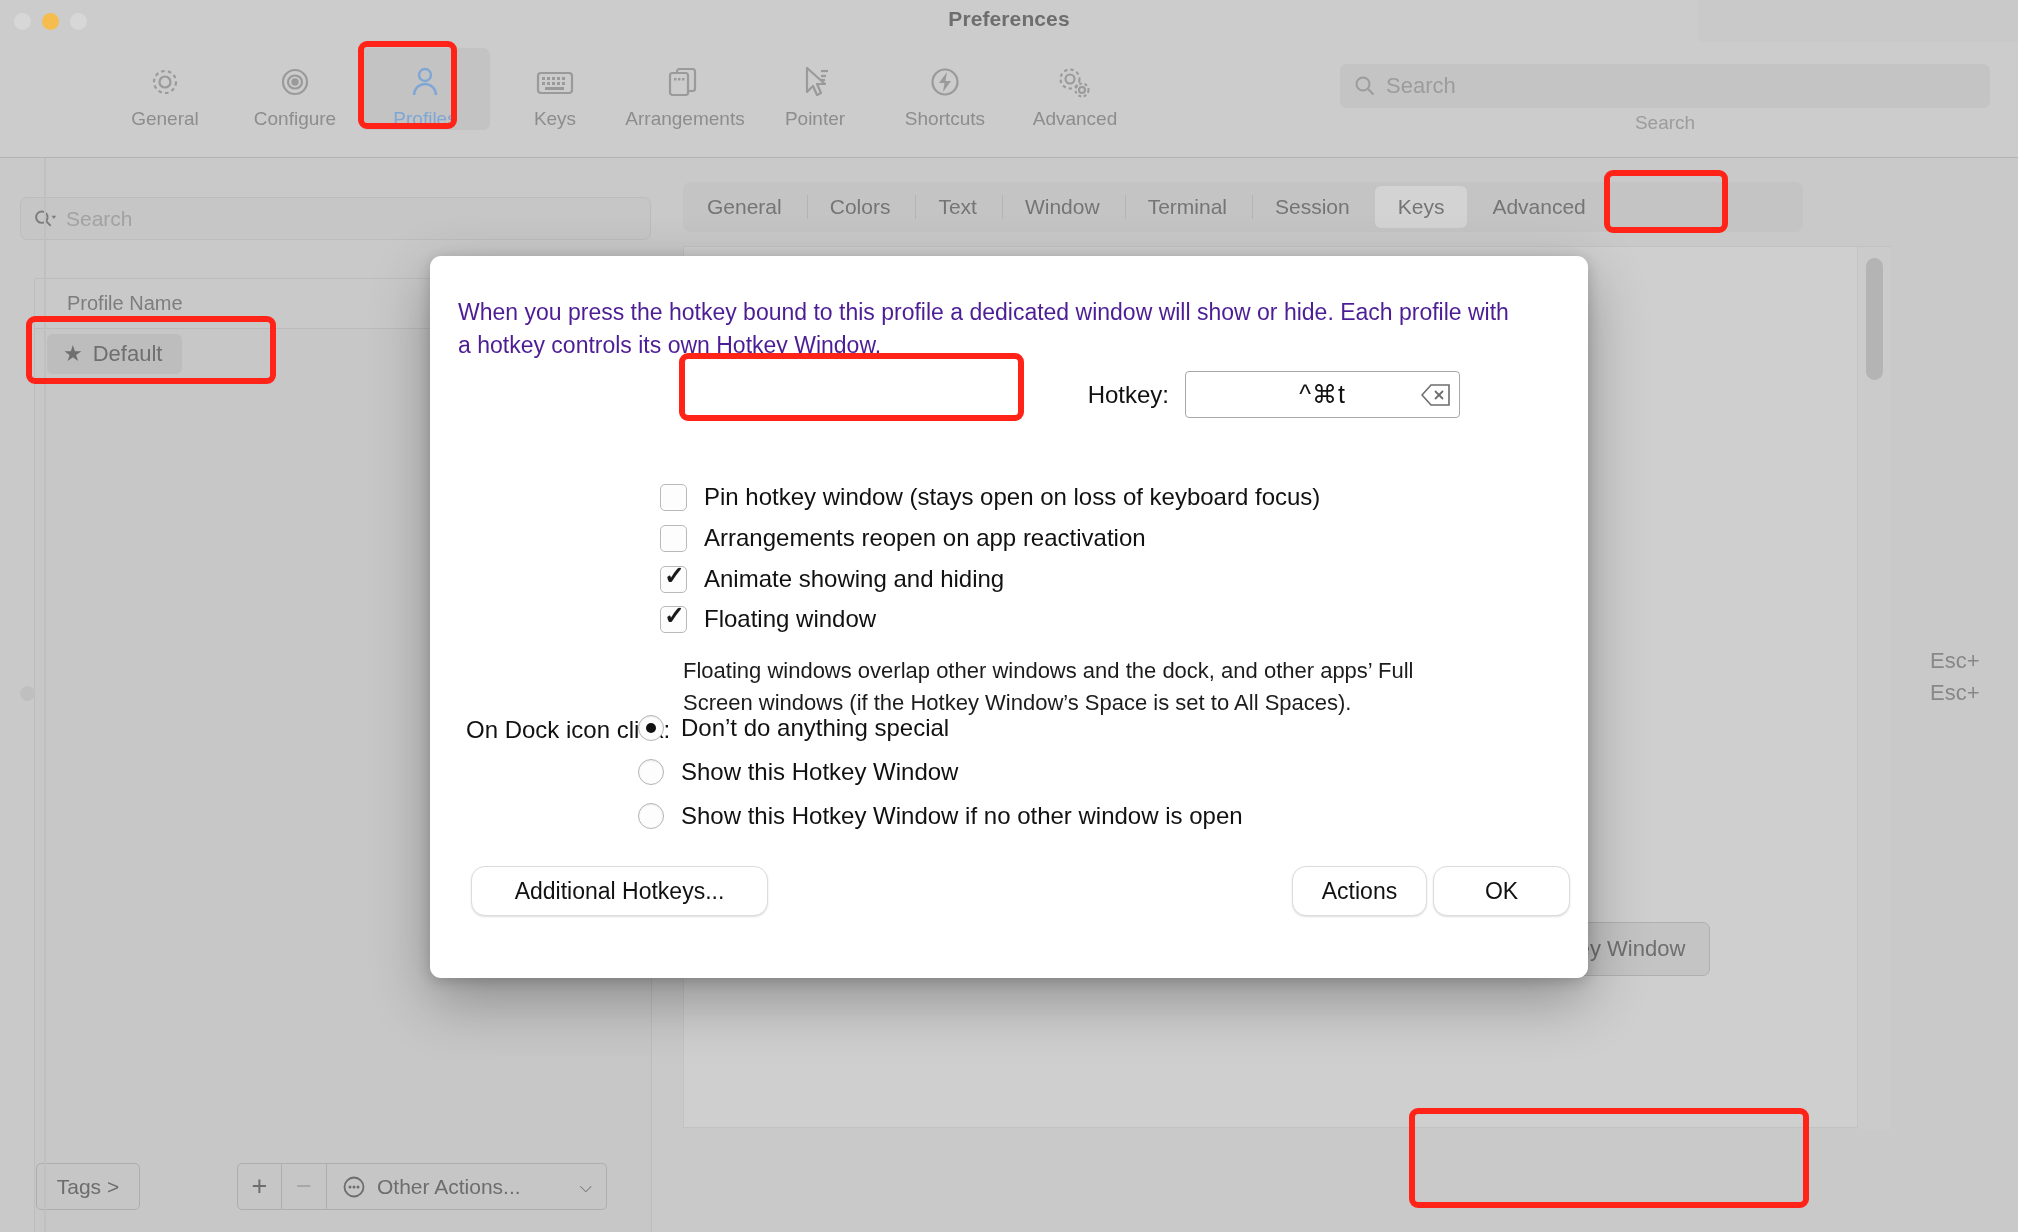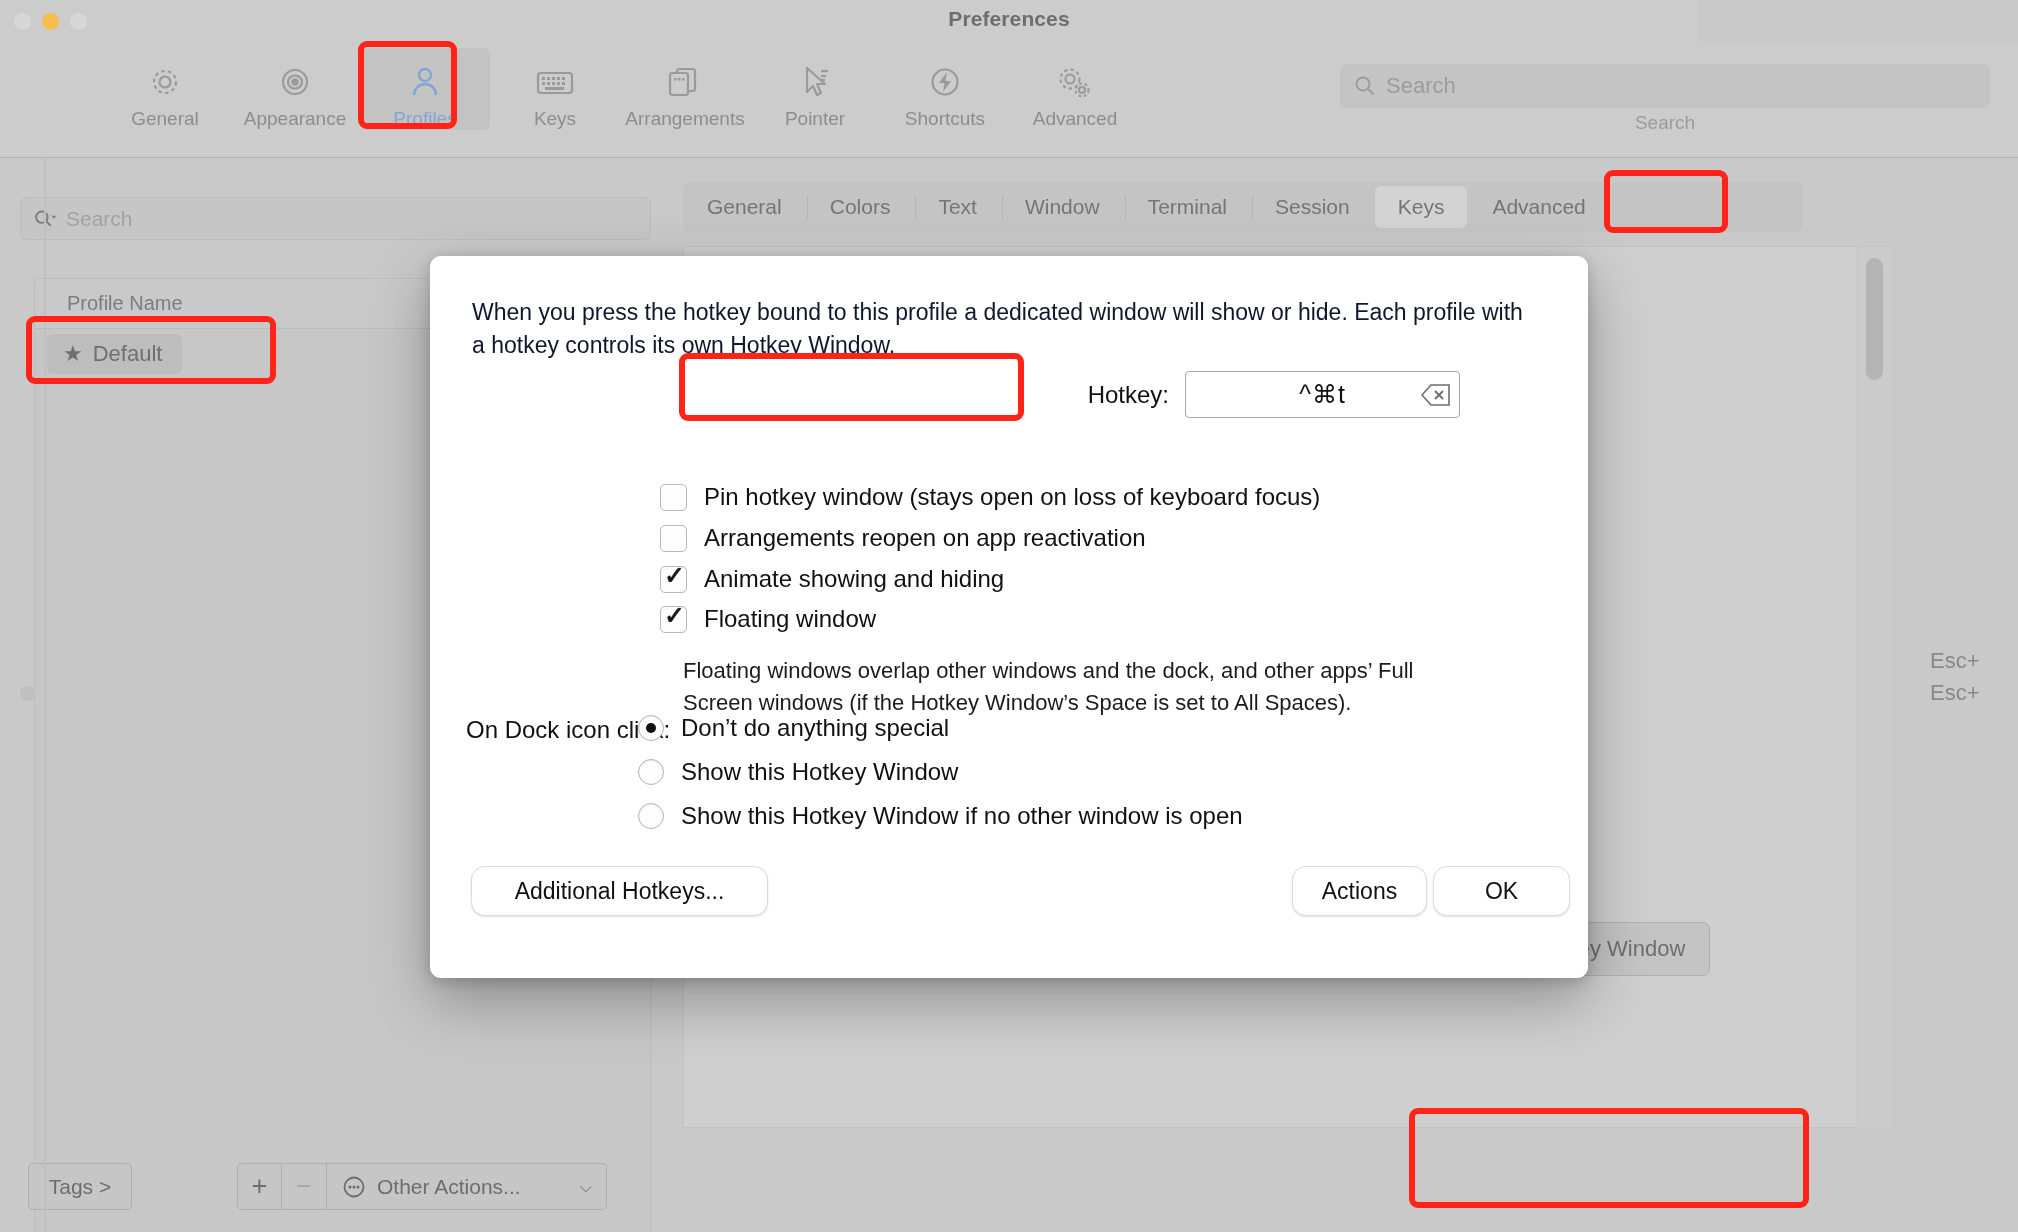--- a/index.html
+++ b/index.html
@@ -70,21 +70,21 @@
   .pt-row {
     height: 50px; display: flex; align-items: center; padding-left: 12px;
   }
   .pt-row .chip {
     display: flex; align-items: center; gap: 10px;
     background: #bdbdbd; border-radius: 6px; padding: 7px 20px 7px 16px;
   }
   .pt-star { font-size: 22px; color: #6f6f6f; }
   .pt-name { font-size: 22px; color: #6f6f6f; }
 
-  .side-bottom { position: absolute; left: 28px; bottom: 22px; display: flex; align-items: center; margin-top: 37px; }
+  .side-bottom { position: absolute; left: 36px; bottom: 22px; display: flex; align-items: center; margin-top: 37px; }
   .tags-btn {
     width: 104px; height: 47px; background: #c6c6c6; border: 1px solid #aeaeae;
     border-radius: 5px; display: flex; align-items: center; justify-content: center;
     font-size: 21px; color: #6d6d6d;
   }
   .seg-group { position: absolute; left: 237px; bottom: 22px; display: flex; height: 47px; }
   .seg {
     border: 1px solid #aeaeae; background: #c6c6c6; display: flex;
     align-items: center; justify-content: center; color: #6d6d6d;
   }
@@ -152,22 +152,22 @@
     font-size: 22px; color: #6f6f6f;
   }
 
   
   .modal-shadow {
     position: absolute; left: 430px; top: 256px; width: 1158px; height: 722px;
     background: #ffffff; border-radius: 11px;
     box-shadow: 0 22px 60px rgba(0,0,0,.30), 0 3px 14px rgba(0,0,0,.18);
   }
   .modal-intro {
-    position: absolute; left: 42px; top: 40px; width: 1060px;
-    font-size: 23px; line-height: 1.42; color: #0f172a;
+    position: absolute; left: 28px; top: 40px; width: 1060px;
+    font-size: 23px; line-height: 1.42; color: #4c1d95;
   }
   .m-row { position: absolute; display: flex; align-items: center; }
   .m-label { font-size: 24px; color: #111111; text-align: right; }
   .hotkey-field {
     width: 275px; height: 47px; background: #ffffff; border: 1px solid #a8a8a8;
     border-radius: 4px; display: flex; align-items: center; justify-content: center;
     position: relative;
   }
   .hotkey-val { font-size: 25px; color: #111111; letter-spacing: 1px; }
   .del-ico { position: absolute; right: 8px; top: 11px; }
@@ -246,21 +246,21 @@
       <div class="tb-item">
         <div class="tb-ico">
           <svg width="40" height="40" viewBox="0 0 40 40">
               <g fill="none" stroke="#9a9a9a" stroke-width="2.2">
                 <circle cx="20" cy="20" r="12"></circle>
                 <ellipse cx="20" cy="20" rx="7" ry="6.5"></ellipse>
                 <circle cx="20" cy="20" r="2.6" fill="#9a9a9a"></circle>
               </g>
             </svg>
         </div>
-        <div class="tb-lbl">Appearance</div>
+        <div class="tb-lbl">Configure</div>
       </div>
 
       <div class="tb-item active">
         <div class="tb-ico">
           <svg width="40" height="40" viewBox="0 0 40 40">
               <g fill="none" stroke="#7fa6d4" stroke-width="2.4">
                 <circle cx="20" cy="13" r="6"></circle>
                 <path d="M9 33c0-6.1 4.9-11 11-11s11 4.9 11 11"></path>
               </g>
             </svg>

